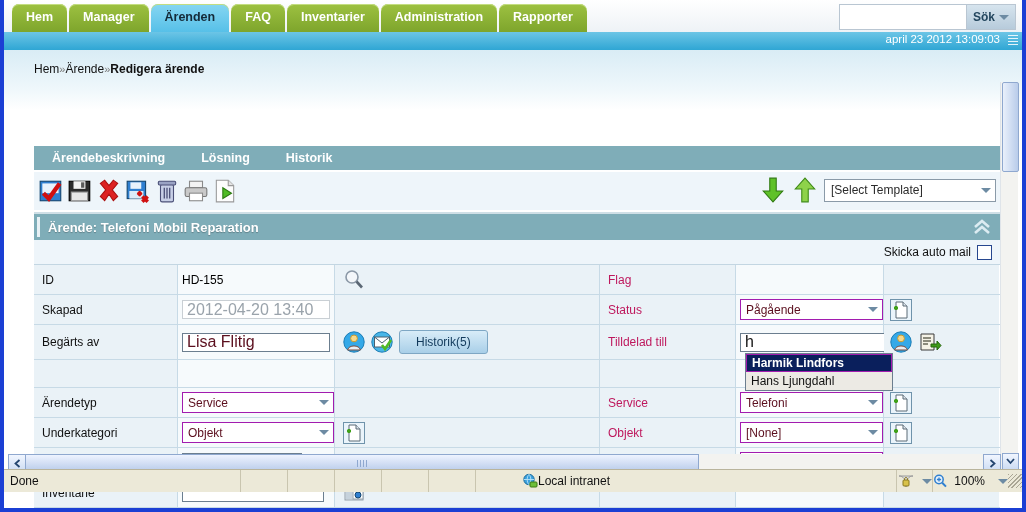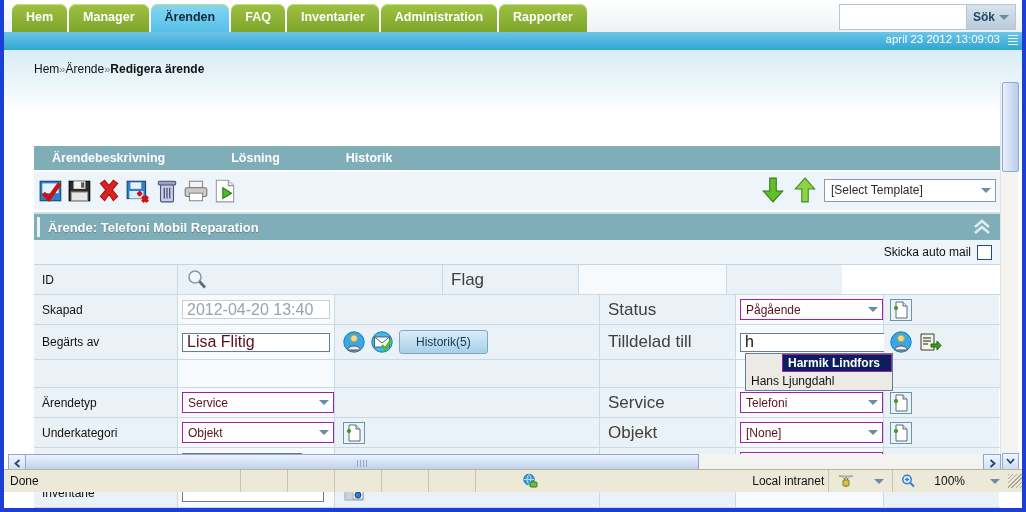--- a/index.html
+++ b/index.html
@@ -34,21 +34,21 @@
                   background:repeating-linear-gradient(#fff,#fff 1px,transparent 1px,transparent 3px);opacity:.85;}
 
   
   .page{position:relative;height:442px;background:linear-gradient(#d9ecf5 0px,#eef7fb 38px,#ffffff 60px);}
 
   .crumb{position:absolute;left:30px;top:12px;font-size:12px;color:#111;}
   .crumb b{font-weight:bold;}
   .crumb .sep{color:#777;font-size:11px;}
 
   .subtabs{position:absolute;left:30px;top:96px;width:966px;height:24px;
-           background:#7fadb8;display:flex;align-items:center;gap:30px;}
+           background:#7fadb8;display:flex;align-items:center;}
   .subtab{color:#fff;font-weight:bold;font-size:12.5px;padding:0 18px;cursor:pointer;white-space:nowrap;}
 
   .toolbar{position:absolute;left:30px;top:122px;width:966px;height:38px;
            background:#eef5fa;display:flex;align-items:center;}
   .ticons{display:flex;align-items:center;gap:3px;margin-left:4px;}
   .ticon{width:26px;height:26px;cursor:pointer;display:block;}
   .tb-right{position:absolute;right:4px;top:4px;display:flex;align-items:center;gap:6px;}
   .arrowbtn{width:26px;height:28px;cursor:pointer;}
   .tplsel{width:160px;height:21px;border:1px solid #8a9aa8;background:#fff;
           display:flex;align-items:center;justify-content:space-between;padding:0 4px 0 6px;
@@ -70,21 +70,21 @@
 
   
   .grid{border-top:1px solid #c3d6e2;}
   .row{display:flex;height:29px;border-bottom:1px solid #c7dae6;}
   .row.tall{height:34px;}
   .row.spacer{height:27px;background:#eaf2f7;}
   .cell{display:flex;align-items:center;border-right:1px solid #c7dae6;box-sizing:border-box;}
   .c-lbl{width:144px;padding-left:8px;background:#eaf2f7;font-size:12px;color:#111;}
   .c-fld{width:157px;padding-left:4px;background:#f6fafc;}
   .c-ext{width:265px;padding-left:8px;background:#eaf2f7;gap:6px;}
-  .c-lbl2{width:136px;padding-left:8px;background:#eaf2f7;font-size:17px;color:#404040;}
+  .c-lbl2{width:136px;padding-left:8px;background:#eaf2f7;font-size:12px;color:#be185d;}
   .c-fld2{width:148px;padding-left:4px;background:#f6fafc;}
   .c-ext2{width:115px;padding-left:6px;background:#eaf2f7;gap:6px;border-right:0;}
 
   .txt{height:19px;box-sizing:border-box;border:1px solid #6b7e8f;background:#fff;
        padding:0 4px;font-size:16px;font-family:"Liberation Sans",sans-serif;color:#5b0f1e;outline:none;}
   .txt.ro{border:1px solid #c9cfd4;color:#9aa3ab;background:#fff;}
   .txt.plain{color:#111;}
   .w148{width:148px;} .w146{width:146px;} .w120{width:120px;} .w142{width:142px;}
 
   .sel{height:21px;box-sizing:border-box;border:1px solid #a21caf;background:#fff;
@@ -92,21 +92,21 @@
        font-size:12px;color:#5b0f1e;cursor:pointer;}
   .sel.w152{width:152px;} .sel.w146{width:146px;}
 
   .histbtn{height:22px;padding:0 16px;border:1px solid #7ea7c4;border-radius:3px;
            background:linear-gradient(#d8ecf8,#a9cfe8);color:#123a5c;font-size:12px;
            display:flex;align-items:center;cursor:pointer;}
 
   .ac{position:absolute;left:741px;top:303px;width:146px;border:1px solid #6b7e8f;
       background:#eceae4;z-index:30;}
   .ac-item{height:18px;line-height:18px;padding:0 5px;font-size:12px;color:#111;cursor:pointer;}
-  .ac-item.sel{background:#0a1f5c;color:#fff;font-weight:bold;margin-left:36px;}
+  .ac-item.sel{background:#0a1f5c;color:#fff;font-weight:bold;}
 
   
   .vscroll{position:absolute;right:4px;top:32px;width:17px;bottom:22px;background:#f3f3f0;
            border-left:1px solid #dfe4e9;}
   .vthumb{position:absolute;left:1px;top:0px;width:15px;height:88px;
           background:linear-gradient(90deg,#e9f0fb,#b9ccea);border:1px solid #8fa8cf;border-radius:2px;}
   .vbtn{position:absolute;left:1px;width:15px;height:15px;background:linear-gradient(#f1f6ff,#cddcf3);
         border:1px solid #8fa8cf;display:flex;align-items:center;justify-content:center;cursor:pointer;}
 
   .hscroll{position:absolute;left:4px;right:21px;bottom:22px;height:16px;background:#f3f3f0;cursor:pointer;}
@@ -115,22 +115,22 @@
   .hthumb{position:absolute;top:0;left:17px;height:16px;width:672px;
           background:linear-gradient(#eef3ff,#b9ccea);border:1px solid #8fa8cf;
           display:flex;align-items:center;justify-content:center;}
   .hgrip{width:10px;height:7px;background:repeating-linear-gradient(90deg,#8fa8cf,#8fa8cf 1px,transparent 1px,transparent 3px);}
 
   
   .statusbar{position:absolute;left:0;right:0;bottom:0;height:22px;background:#ece9d8;
              border-top:1px solid #b9b49c;display:flex;align-items:center;font-size:12px;color:#111;}
   .sb-done{padding-left:6px;width:230px;}
   .sb-seg{width:46px;height:100%;border-left:1px solid #c9c5af;}
-  .sb-zone{flex:1;display:flex;align-items:center;justify-content:space-between;gap:12px;padding-right:4px;}
-  .sb-pad{display:flex;align-items:center;gap:19px;border-left:1px solid #c9c5af;padding:0 8px;height:100%;}
+  .sb-zone{flex:1;display:flex;align-items:center;justify-content:flex-start;gap:0;padding-right:4px;}
+  .sb-pad{display:flex;align-items:center;gap:7px;border-left:1px solid #c9c5af;padding:0 0;height:100%;}
   .gripcorner{width:14px;height:14px;
     background:repeating-linear-gradient(135deg,#9a9684 0 1px,transparent 1px 3px);opacity:.8;}
 </style>
 </head>
 <body>
 
 <div class="browser">
 
   <div class="topnav">
     <div class="tabs">
@@ -235,20 +235,21 @@
 
       <div class="automail">
         <span>Skicka auto mail</span>
         <div class="cbx"></div>
       </div>
 
       <div class="grid">
 
         <div class="row">
           <div class="cell c-lbl">ID</div>
+          <div class="cell c-fld">HD-155</div>
           <div class="cell c-ext">
             <svg width="22" height="22" viewBox="0 0 22 22">
               <circle cx="9" cy="8" r="6" fill="#f4f7fa" stroke="#8b98a6" stroke-width="1.6"></circle>
               <path d="M13.5 12.5 L19 18.5" stroke="#5b6774" stroke-width="2.6"></path>
             </svg>
           </div>
           <div class="cell c-lbl2">Flag</div>
           <div class="cell c-fld2"></div>
           <div class="cell c-ext2"></div>
         </div>

